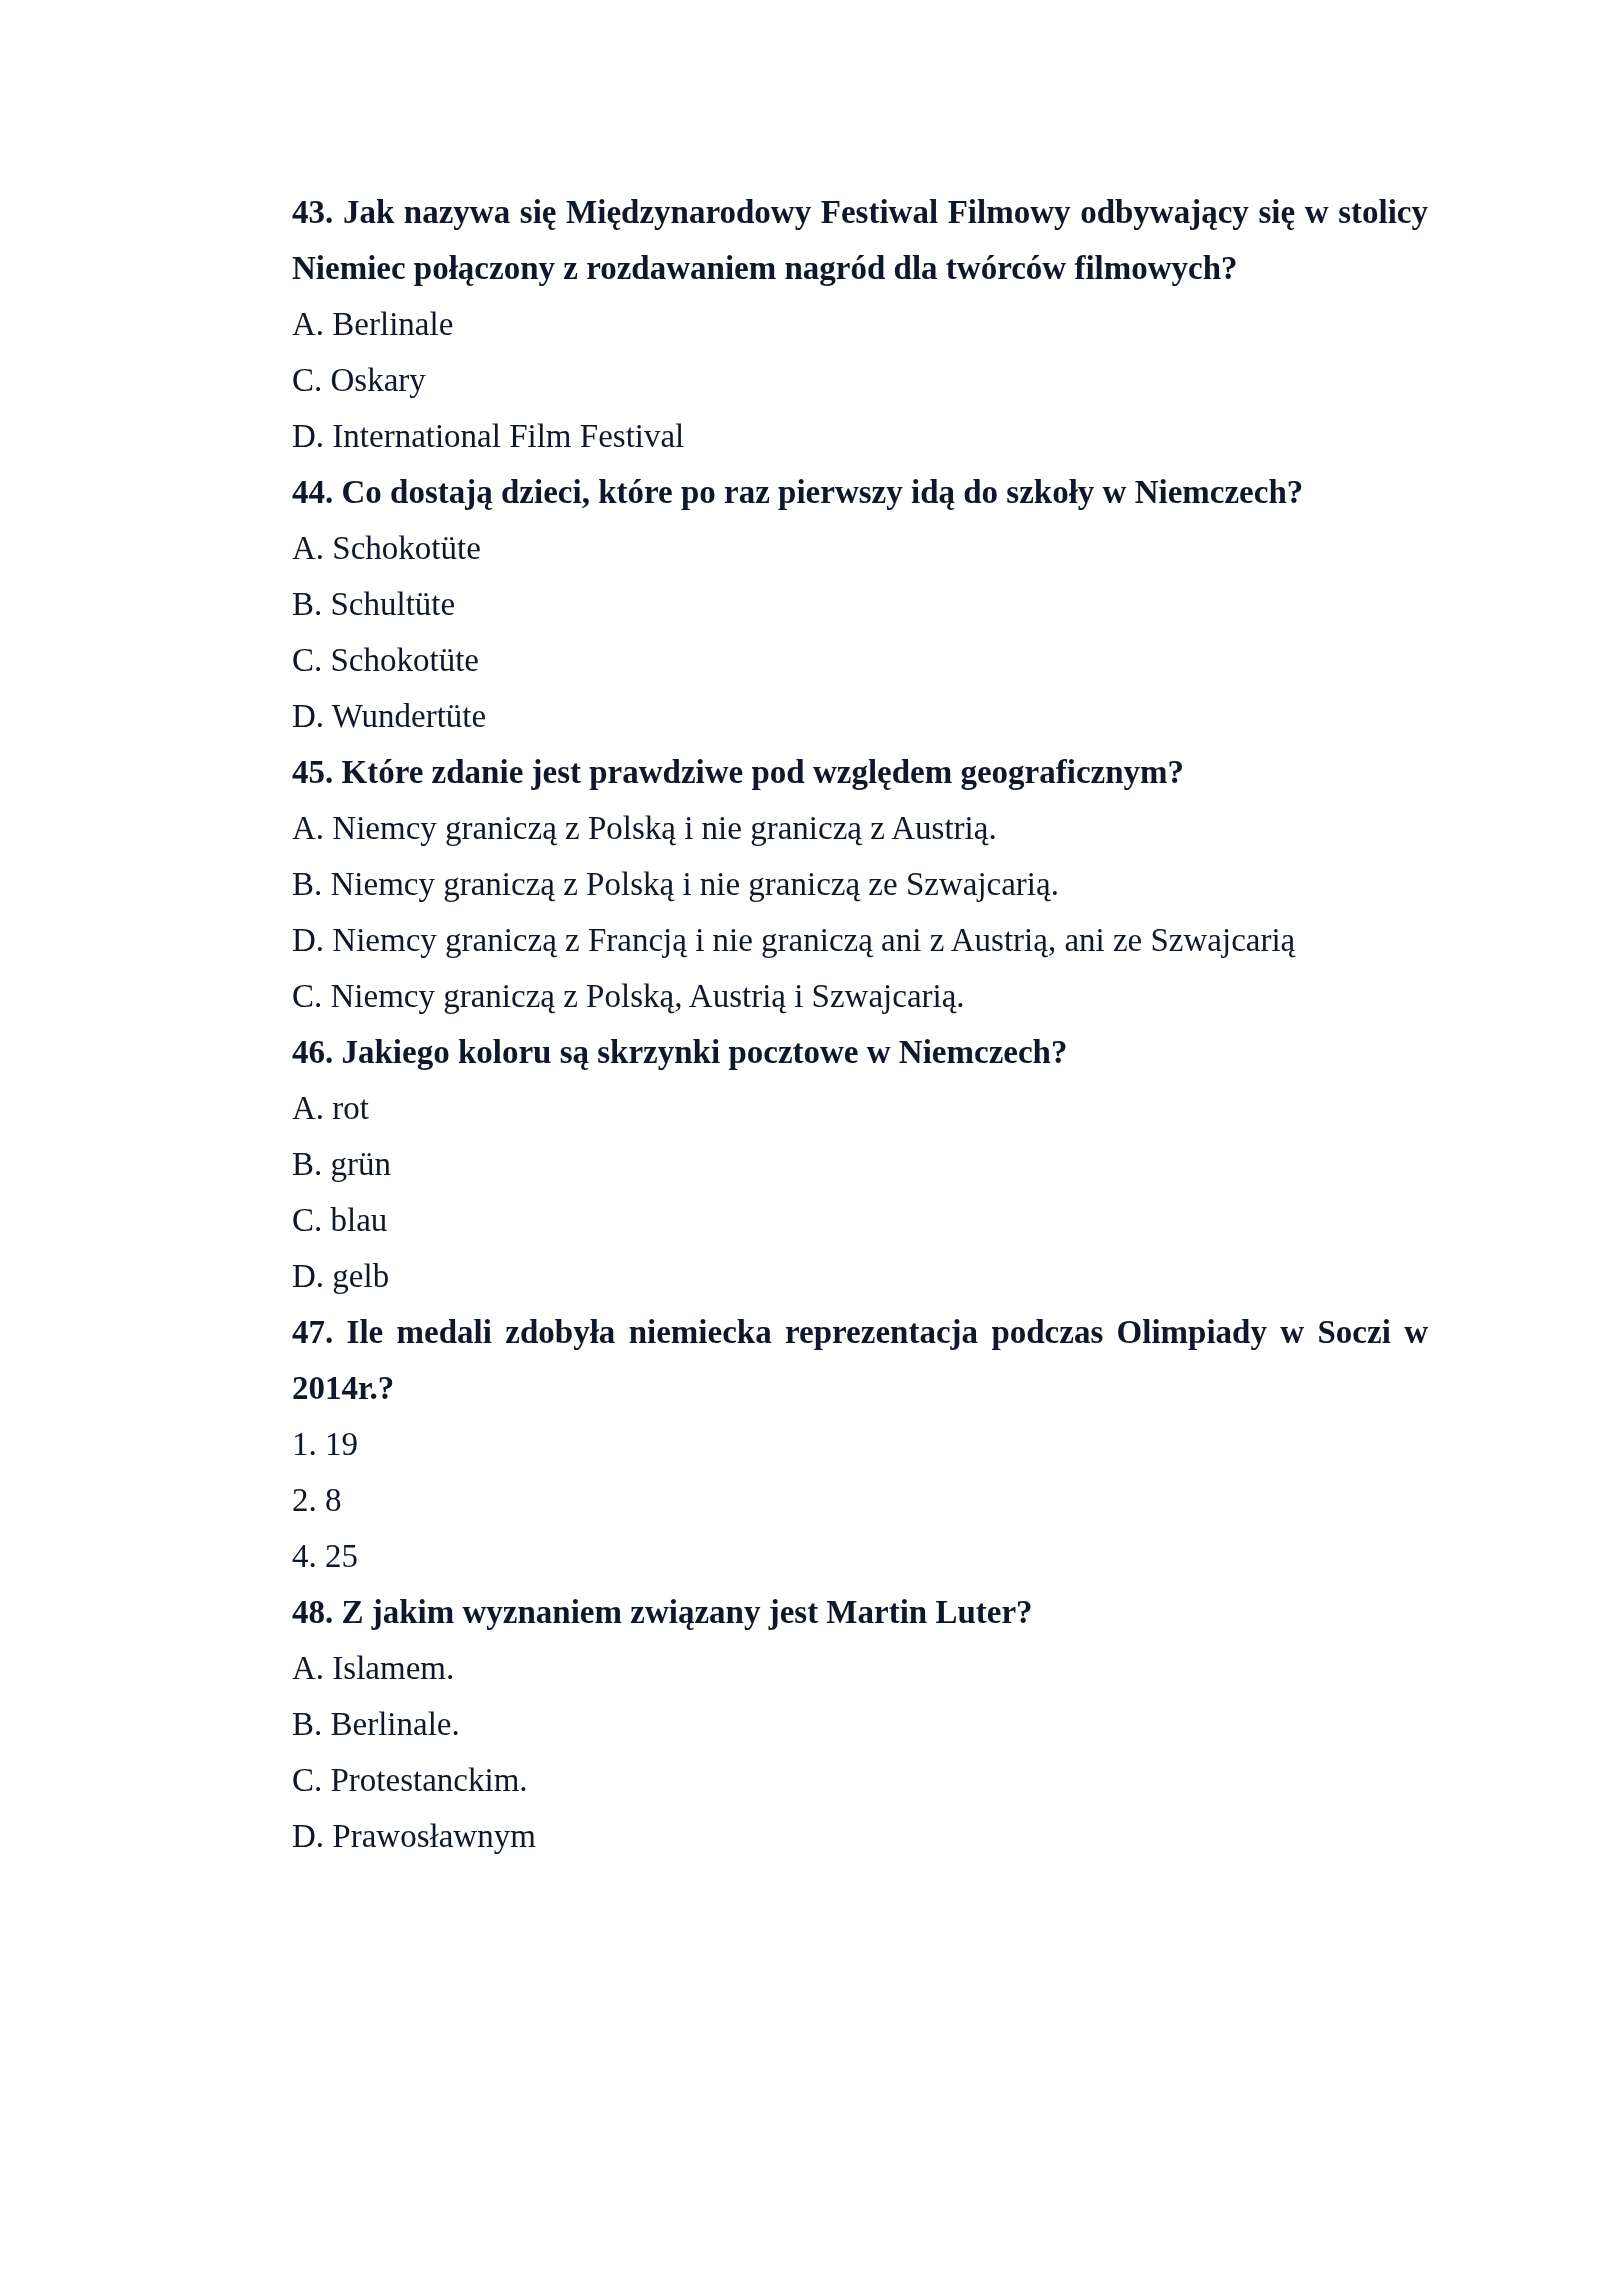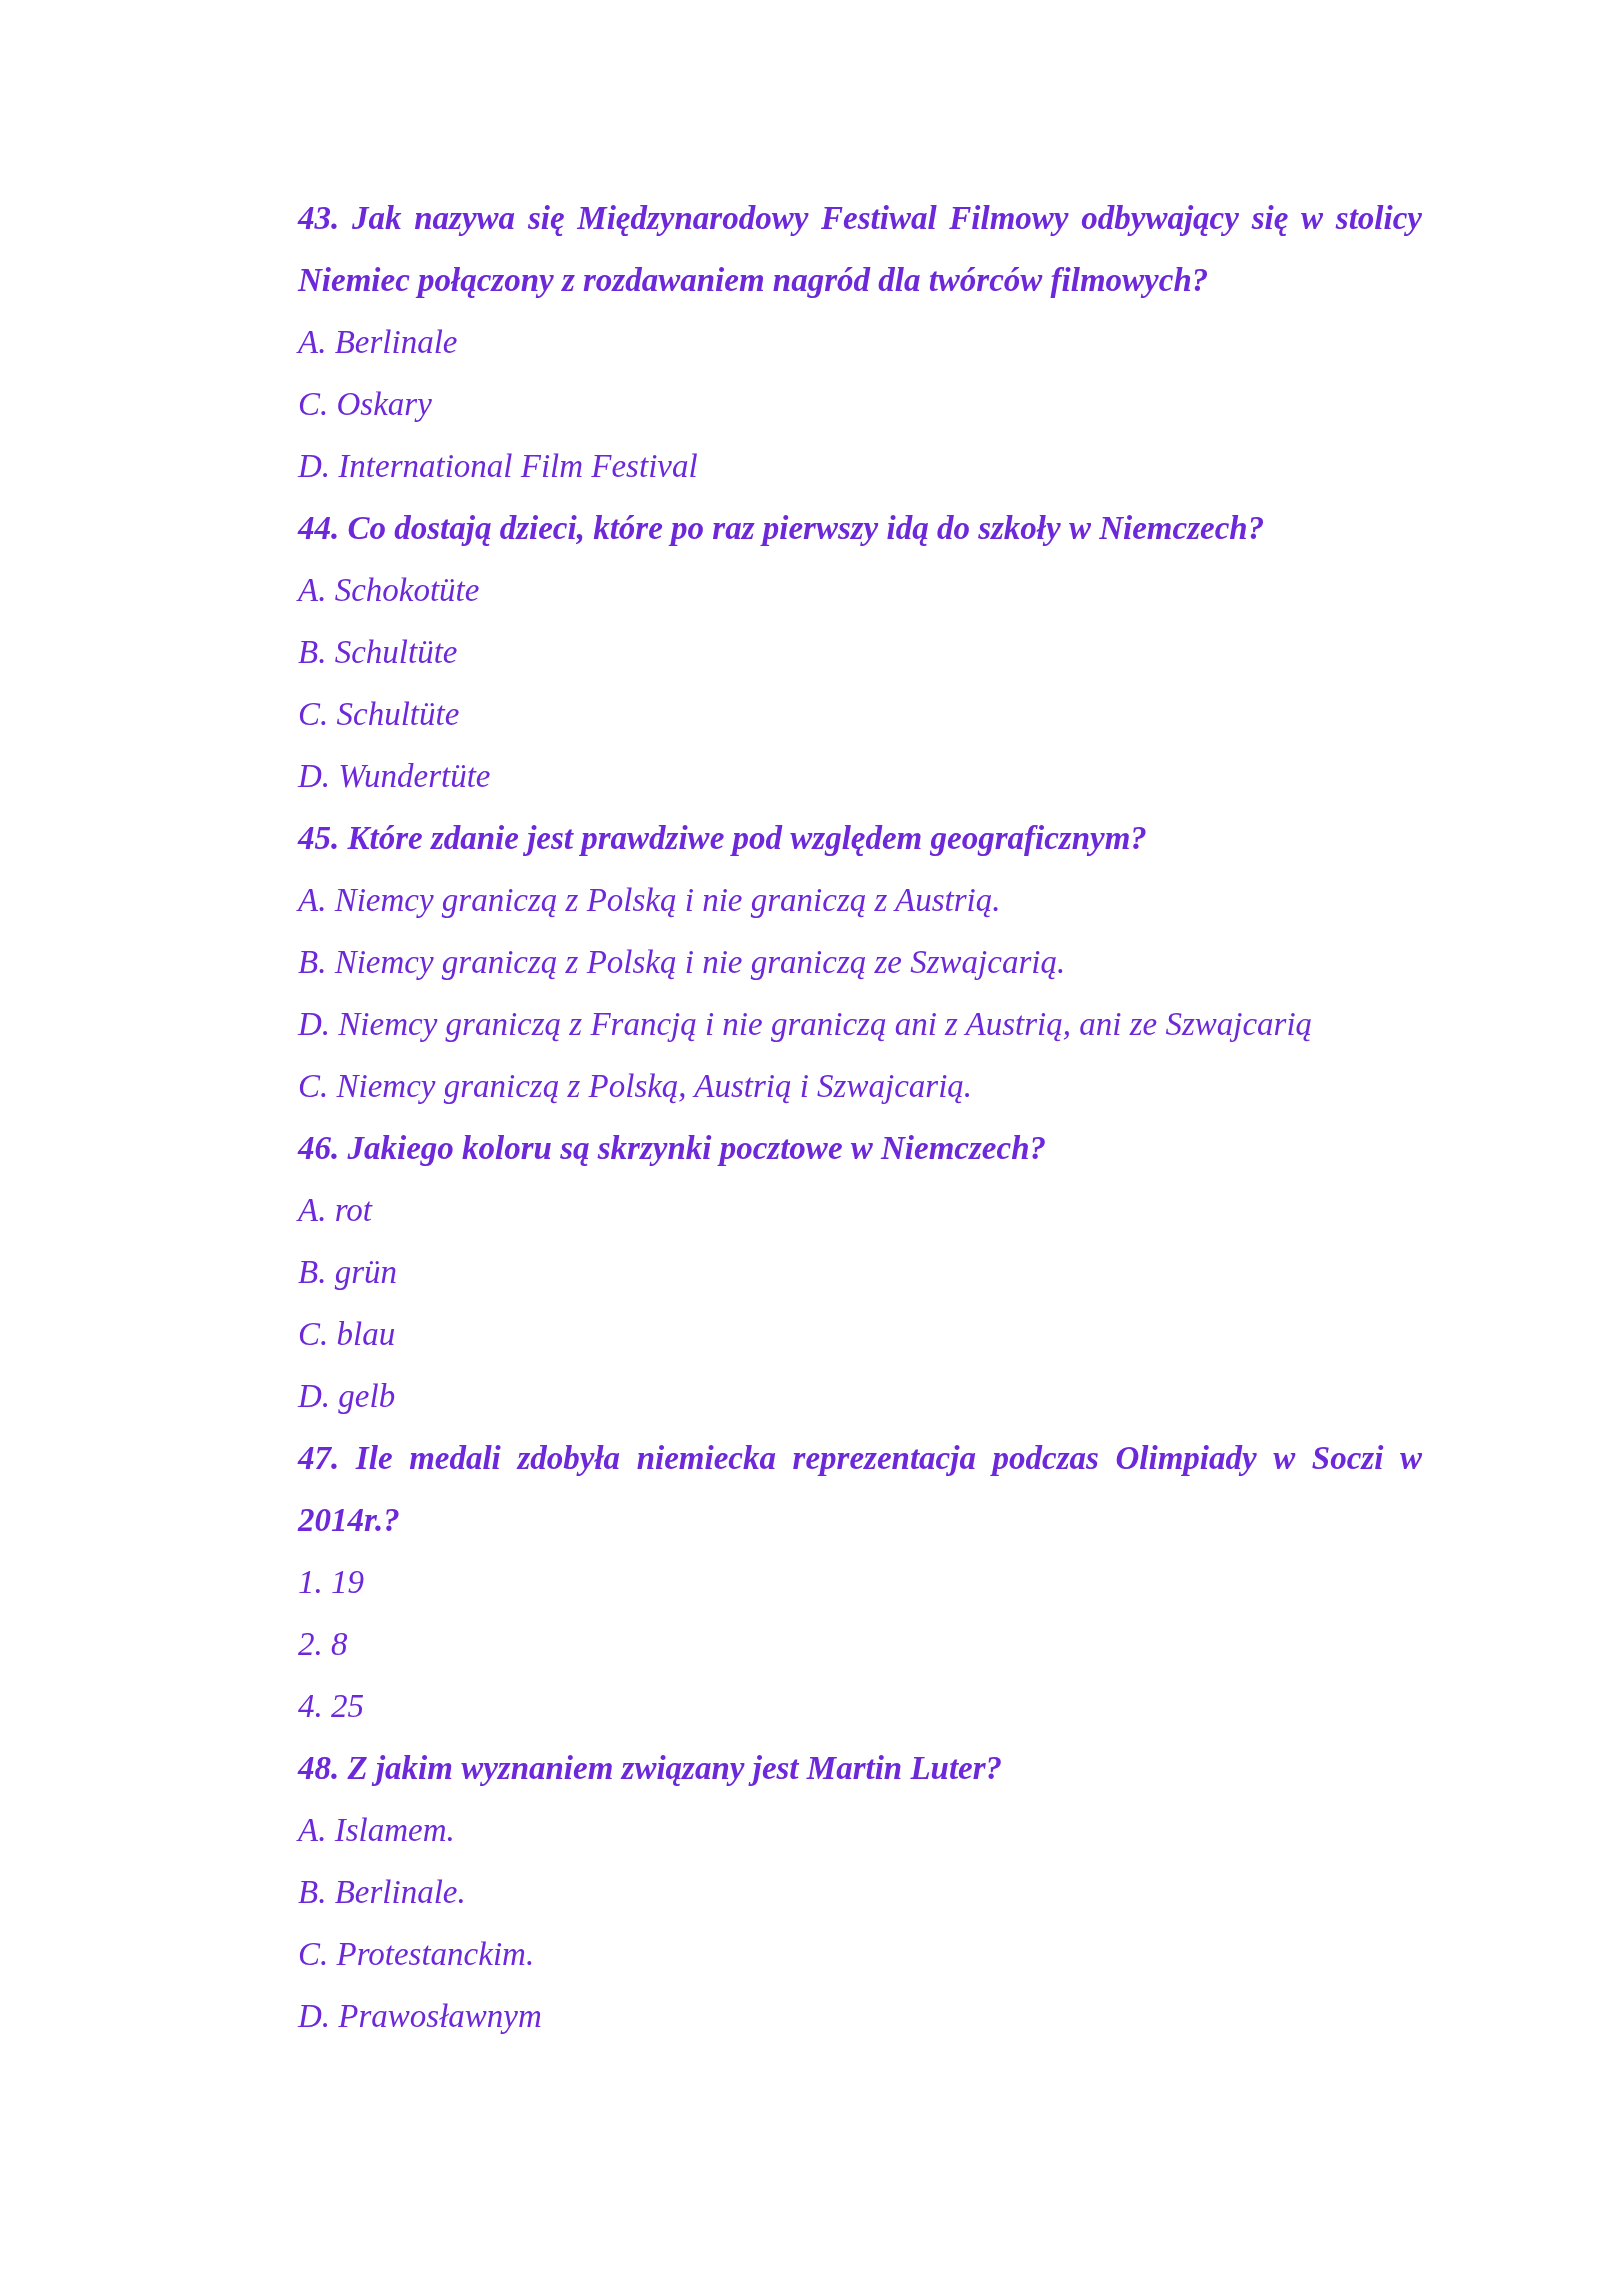--- a/index.html
+++ b/index.html
@@ -16,27 +16,26 @@
     font-family: "Liberation Serif", "DejaVu Serif", serif;
     overflow: hidden;
   }
   .content {
     position: absolute;
     left: 292px;
     top: 184px;
     width: 1136px;
   }
   .line {
-    margin: 6px;
+    margin: 0;
     padding: 0;
     height: 56px;
     line-height: 56px;
     font-size: 33px;
-    color: #6d28d9;
-    font-style: italic;
+    color: #0f172a;
   }
   .q {
     font-weight: 700;
   }
   .just {
     text-align: justify;
     text-align-last: justify;
   }
 </style>
 </head>
@@ -50,21 +49,21 @@
       <p class="line q">Niemiec połączony z rozdawaniem nagród dla twórców filmowych?</p>
       <p class="line a">A. Berlinale</p>
       <p class="line a">C. Oskary</p>
       <p class="line a">D. International Film Festival</p>
     </section>
 
     <section>
       <p class="line q">44. Co dostają dzieci, które po raz pierwszy idą do szkoły w Niemczech?</p>
       <p class="line a">A. Schokotüte</p>
       <p class="line a">B. Schultüte</p>
-      <p class="line a">C. Schultüte</p>
+      <p class="line a">C. Schokotüte</p>
       <p class="line a">D. Wundertüte</p>
     </section>
 
     <section>
       <p class="line q">45. Które zdanie jest prawdziwe pod względem geograficznym?</p>
       <p class="line a">A. Niemcy graniczą z Polską i nie graniczą z Austrią.</p>
       <p class="line a">B. Niemcy graniczą z Polską i nie graniczą ze Szwajcarią.</p>
       <p class="line a">D. Niemcy graniczą z Francją i nie graniczą ani z Austrią, ani ze Szwajcarią</p>
       <p class="line a">C. Niemcy graniczą z Polską, Austrią i Szwajcarią.</p>
     </section>

